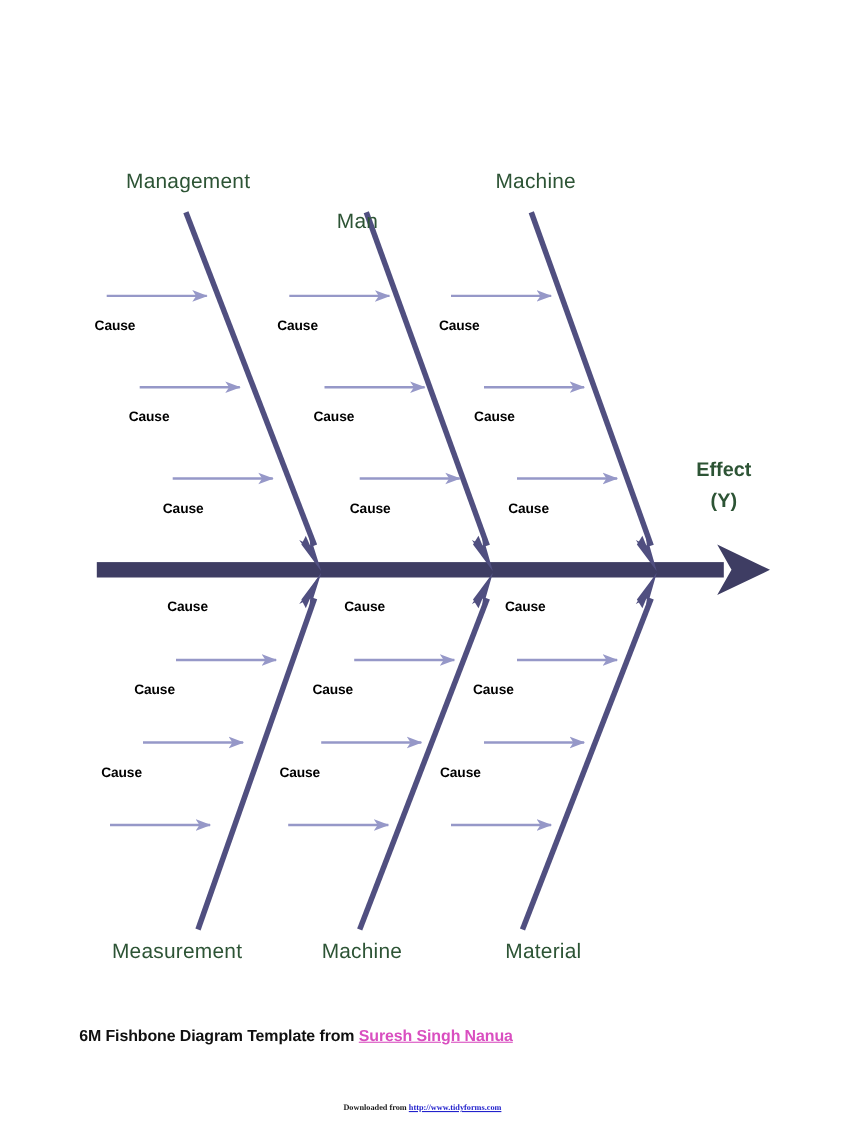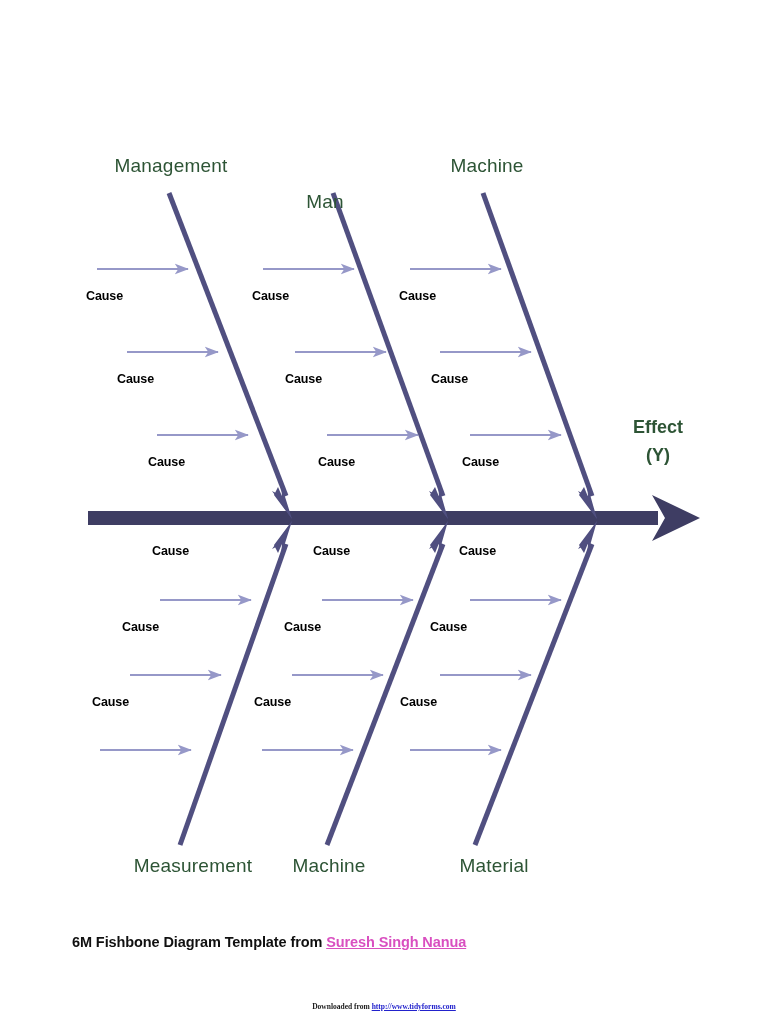--- a/index.html
+++ b/index.html
@@ -178,21 +178,21 @@
       <line x1="470" y1="600" x2="561" y2="600" marker-end="url(#small-arrow)"></line>
       <line x1="440" y1="675" x2="531" y2="675" marker-end="url(#small-arrow)"></line>
       <line x1="410" y1="750" x2="501" y2="750" marker-end="url(#small-arrow)"></line>
     </g>
   </svg>
 
   <div class="cat-label" style="left:171px; top:155px;">Management</div>
   <div class="cat-label" style="left:325px; top:155px;margin-top:36px;">Man</div>
   <div class="cat-label" style="left:487px; top:155px;">Machine</div>
 
-  <div class="cat-label" style="left:161px; top:855px;margin-left:32px;">Measurement</div>
+  <div class="cat-label" style="left:161px; top:855px;">Measurement</div>
   <div class="cat-label" style="left:329px; top:855px;">Machine</div>
   <div class="cat-label" style="left:494px; top:855px;">Material</div>
 
   <div class="effect-block" style="left:658px; top:414px;">
     <span>Effect</span>
     <span class="effect-sub">(Y)</span>
   </div>
 
   <div class="cause-label" style="left:86px;  top:289px;">Cause</div>
   <div class="cause-label" style="left:117px; top:372px;">Cause</div>

